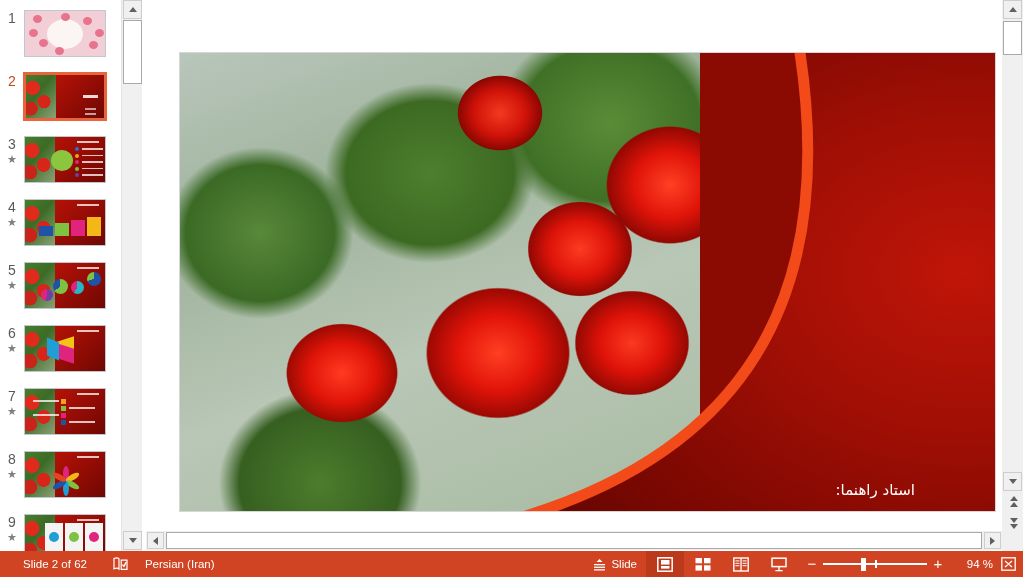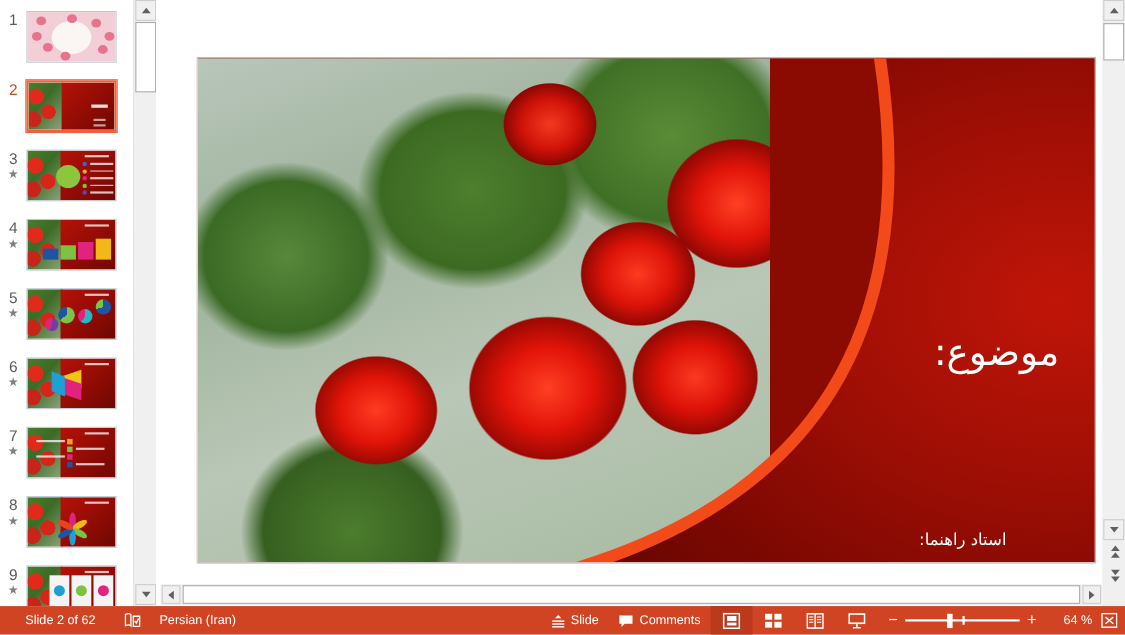--- a/index.html
+++ b/index.html
@@ -479,21 +479,20 @@
       <div class="rtick" style="top: 447.84px; left: 5px; height: 1px; width: 3px;"></div>
     </div>
 
   <div id="slide-area">
     <div id="slide">
       <div id="slide-photo"></div>
       <div id="slide-red"></div>
       <svg id="slide-arc" viewBox="0 0 817 460" preserveAspectRatio="none">
         <path d="M 620 -10 C 662 250 562 404 330 470" fill="none" stroke="#f24a18" stroke-width="11"></path>
       </svg>
-      <div class="sl-text" id="sl-title">موضوع:</div>
       <div class="sl-text" id="sl-sub1">استاد راهنما:</div>
 
     </div>
   </div>
 
   <div id="vscroll">
     <div class="sb-btn" style="top:0">
       <div class="sb-arrow arr-up"></div>
     </div>
     <div id="vs-thumb"></div>
@@ -542,26 +541,20 @@
     <div class="sb-item">
       <svg width="13" height="13" viewBox="0 0 13 13">
         <path d="M6.5 1 L3.5 4 L9.5 4 Z" fill="#ffffff"></path>
         <rect x="1" y="6" width="11" height="1.3" fill="#ffffff"></rect>
         <rect x="1" y="8.6" width="11" height="1.3" fill="#ffffff"></rect>
         <rect x="1" y="11.2" width="11" height="1.3" fill="#ffffff"></rect>
       </svg>
       <span>Slide</span>
     </div>
 
-    <div class="sb-item">
-      <svg width="14" height="13" viewBox="0 0 14 13">
-        <path d="M1 1.5 L13 1.5 L13 9 L6 9 L3 12 L3 9 L1 9 Z" fill="#ffffff"></path>
-      </svg>
-      <span>Comments</span>
-    </div>
 
     <div class="sb-viewbtn active">
       <svg width="16" height="15" viewBox="0 0 16 15">
         <rect x="0.8" y="0.8" width="14.4" height="13.4" fill="none" stroke="#ffffff" stroke-width="1.5"></rect>
         <rect x="4" y="3" width="8.5" height="4.6" fill="#ffffff"></rect>
         <rect x="4" y="9" width="8.5" height="2.6" fill="#ffffff"></rect>
       </svg>
     </div>
 
     <div class="sb-viewbtn">
@@ -597,21 +590,21 @@
     <div id="zoom-group">
       <div id="zoom-minus">−</div>
       <div id="zoom-track">
         <div id="zoom-line"></div>
         <div id="zoom-mid"></div>
         <div id="zoom-knob"></div>
       </div>
       <div id="zoom-plus">+</div>
     </div>
 
-    <div id="zoom-pct">64 %</div>
+    <div id="zoom-pct">94 %</div>
 
     <div id="fit-btn">
       <svg width="15" height="14" viewBox="0 0 15 14">
         <rect x="0.8" y="0.8" width="13.4" height="12.4" fill="none" stroke="#ffffff" stroke-width="1.3"></rect>
         <path d="M4 4 L7.5 7 L11 4 M4 10 L7.5 7 L11 10" fill="none" stroke="#ffffff" stroke-width="1.3"></path>
       </svg>
     </div>
   </div>
 </div>
 

